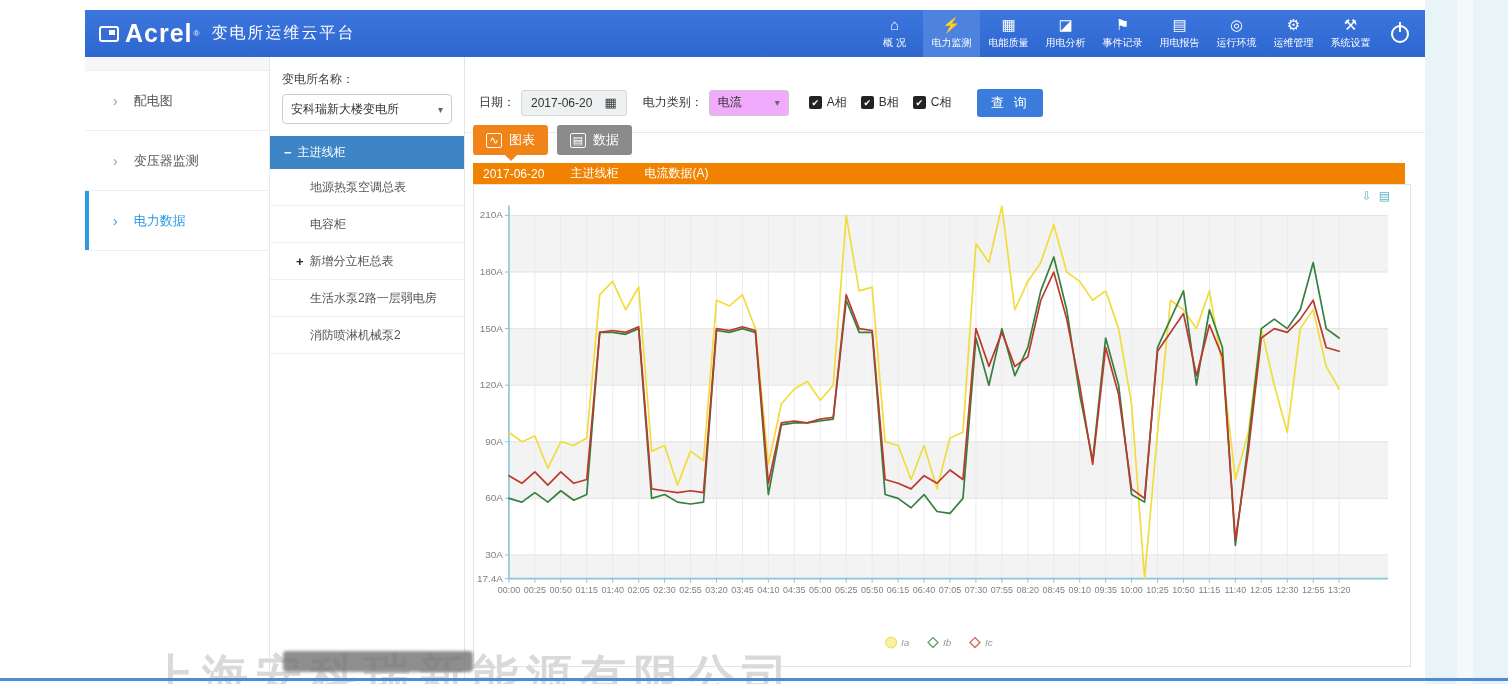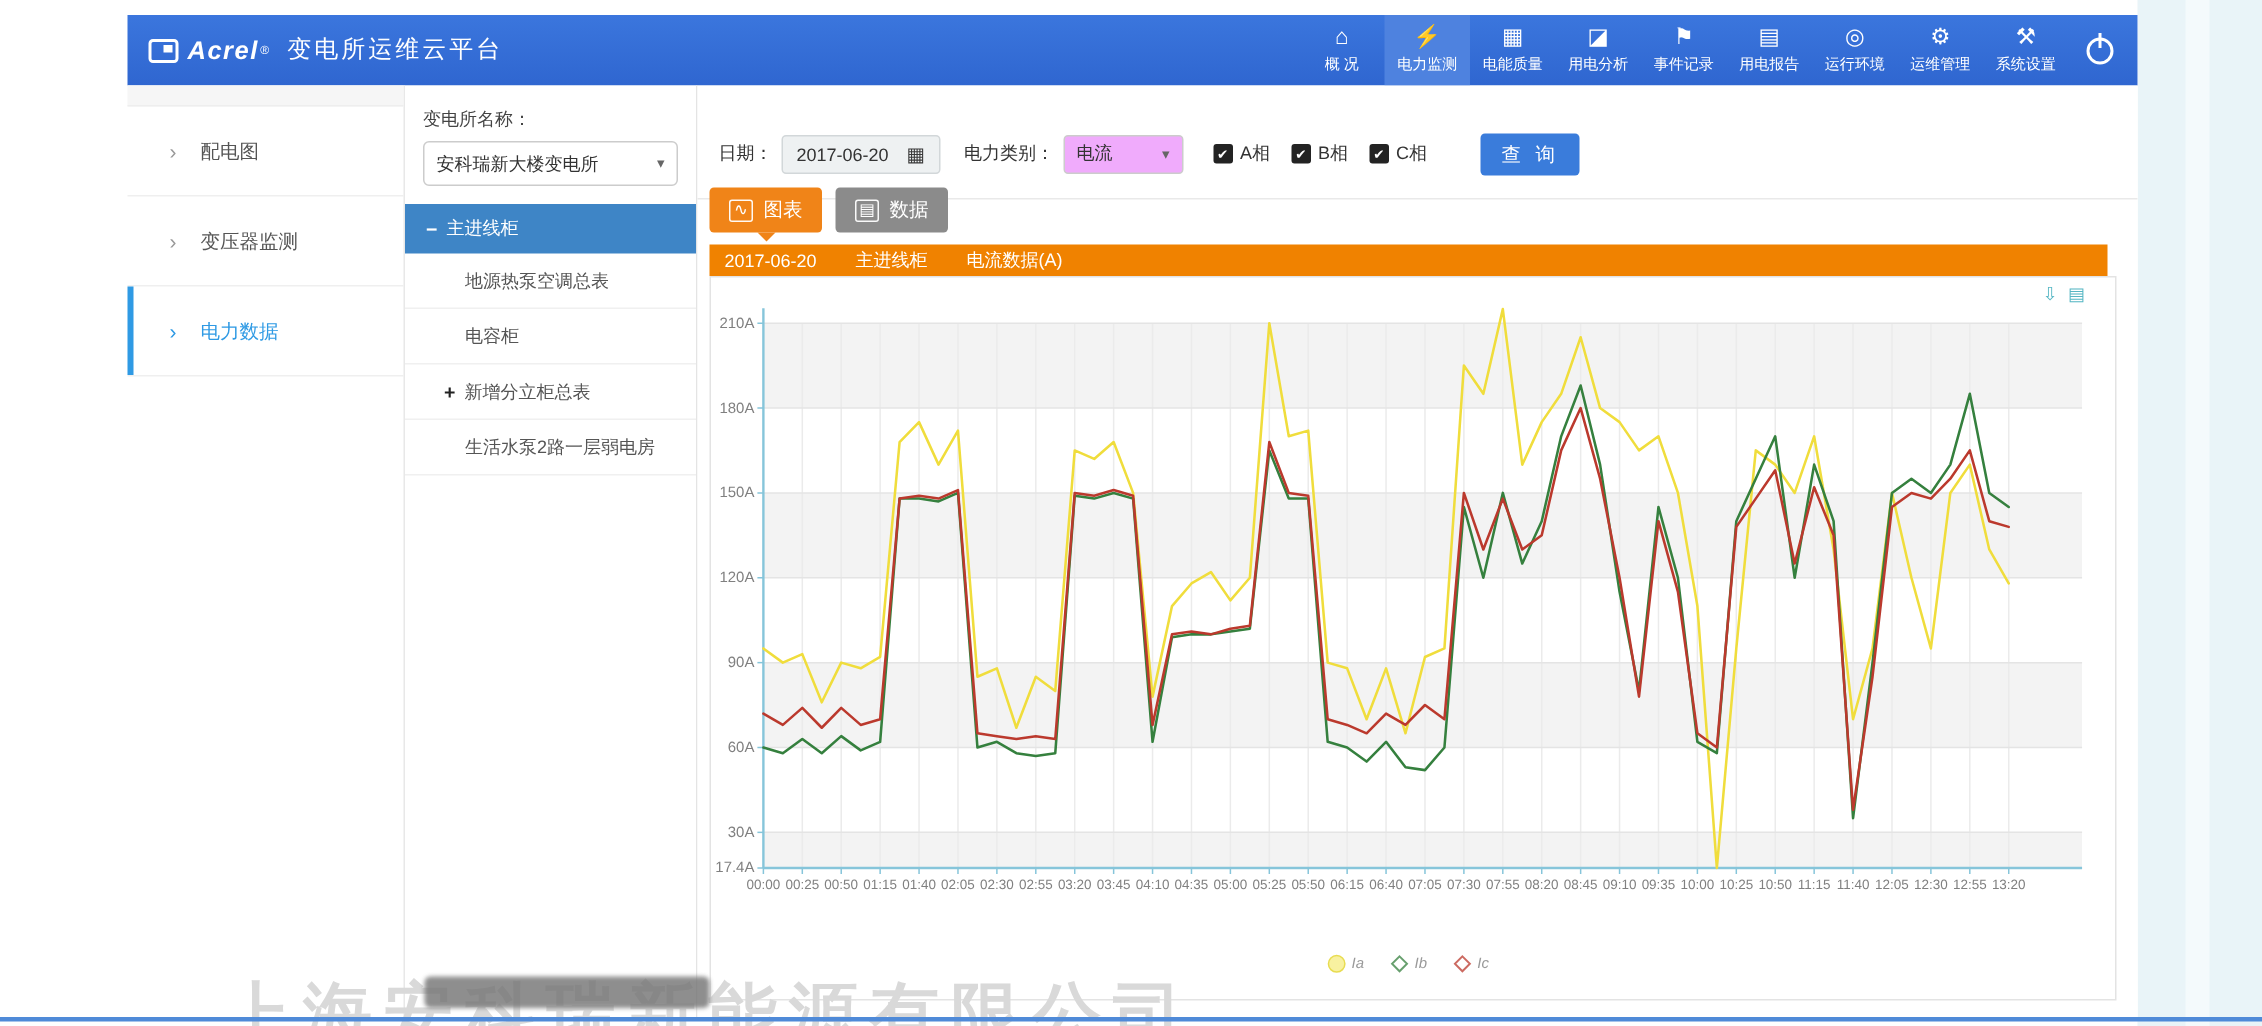--- a/index.html
+++ b/index.html
@@ -10,21 +10,21 @@
   .watermark{position:absolute;left:148px;top:646px;font-size:46px;letter-spacing:8px;color:#d9d9d9;font-weight:bold;z-index:24;white-space:nowrap}
   .blur-artifact{position:absolute;left:283px;top:651px;width:190px;height:21px;background:#767676;border-radius:4px;filter:blur(1.5px);opacity:.82;z-index:26}
   .bottom-line{position:absolute;left:0;top:678px;width:1508px;height:3px;background:#4f8ad8;z-index:30}
   .app{position:absolute;left:85px;top:10px;width:1340px;height:668px;background:#fff;z-index:10}
 
   
   header{position:absolute;top:0;left:0;width:100%;height:47px;background:linear-gradient(#3b76dd,#2f66d0);display:flex;align-items:center;color:#fff}
   .logo-area{display:flex;align-items:center;padding-left:14px;flex:0 0 auto}
   .logo-mark{width:20px;height:16px;border:2px solid #fff;border-radius:3px;position:relative;margin-right:6px}
   .logo-mark::after{content:"";position:absolute;right:2px;top:2px;width:6px;height:5px;background:#fff}
-  .logo-text{font-size:17px;font-weight:bold;font-style:italic;letter-spacing:1px}
+  .logo-text{font-size:25px;font-weight:bold;letter-spacing:1px}
   .reg{font-size:8px;vertical-align:top;margin:0 2px 0 1px}
   .app-title{font-size:16px;margin-left:10px;letter-spacing:2px}
   nav{margin-left:auto;display:flex;height:100%}
   .nav-item{width:57px;display:flex;flex-direction:column;align-items:center;justify-content:center;gap:4px;cursor:pointer}
   .nav-item.active{background:#4e82df}
   .nav-icon{font-size:15px;line-height:1}
   .nav-label{font-size:10px;white-space:nowrap}
   .power-btn{margin:0 16px 0 12px;width:18px;height:18px;border:2px solid #fff;border-radius:50%;position:relative;cursor:pointer;flex:0 0 auto}
   .power-btn::after{content:"";position:absolute;left:50%;top:-5px;width:2px;height:10px;background:#fff;transform:translateX(-50%)}
 
@@ -55,21 +55,21 @@
   
   main{position:absolute;left:380px;top:0;width:960px;height:100%;background:#fff}
   .toolbar{position:absolute;left:0;top:16px;width:100%;height:60px;border-bottom:1px solid #e9e9e9;display:flex;align-items:center;padding-left:14px;font-size:12px;color:#333}
   .lbl{margin-right:6px}
   .date-box{display:flex;align-items:center;gap:12px;background:#eef1f2;border:1px solid #d2d7d9;border-radius:3px;height:26px;padding:0 9px;cursor:pointer;margin-right:16px}
   .cal-icon{color:#3a3a3a;font-size:13px;line-height:1}
   .type-select{width:80px;height:26px;border:1px solid #ccc;border-radius:3px;display:flex;align-items:center;justify-content:space-between;padding:0 8px;background:#f0abfc;cursor:pointer;margin-right:20px}
   #phases{display:inline-flex;align-items:center}
   .phase{display:inline-flex;align-items:center;gap:5px;margin-right:14px;cursor:pointer}
   .phase .box{width:13px;height:13px;background:#232323;color:#fff;font-size:9px;display:flex;align-items:center;justify-content:center;border-radius:2px}
-  .query-btn{margin-left:22px;width:66px;height:28px;background:#3a7cdb;color:#fff;border:none;border-radius:3px;font-size:13px;letter-spacing:3px;cursor:pointer;font-family:inherit}
+  .query-btn{margin-left:12px;width:66px;height:28px;background:#3a7cdb;color:#fff;border:none;border-radius:3px;font-size:13px;letter-spacing:3px;cursor:pointer;font-family:inherit}
 
   .tabs{position:absolute;left:8px;top:68px;display:flex;gap:9px}
   .tab{height:30px;padding:0 13px;display:flex;align-items:center;gap:7px;font-size:13px;border-radius:3px;cursor:pointer;position:relative;color:#fff}
   .tab.active{background:#f08418}
   .tab.active::after{content:"";position:absolute;left:50%;bottom:-6px;transform:translateX(-50%);border:6px solid transparent;border-top:6px solid #f08418;border-bottom:none}
   .tab.inactive{background:#8b8b8b}
   .tab-icon{font-size:11px;border:1px solid rgba(255,255,255,.95);border-radius:2px;width:16px;height:15px;display:flex;align-items:center;justify-content:center;line-height:1}
 
   .banner{position:absolute;left:8px;top:106px;width:932px;height:21px;background:#f08200;color:#fff;font-size:12px;display:flex;align-items:center;gap:26px;padding-left:10px}
   .chart-panel{position:absolute;left:8px;top:127px;width:938px;height:483px;background:#fff;border:1px solid #e3e3e3}
@@ -170,20 +170,23 @@
           </li>
           <li class="tree-item">
             <span>电容柜</span>
           </li>
           <li class="tree-item has-plus">
             <span class="pfx">+</span>
             <span>新增分立柜总表</span>
           </li>
           <li class="tree-item">
             <span>生活水泵2路一层弱电房</span>
+          </li>
+          <li class="tree-item">
+            <span>消防喷淋机械泵2</span>
           </li>
         </ul>
     </aside>
 
     <main>
       <div class="toolbar">
         <span class="lbl">日期：</span>
         <span class="date-box">
           <span>2017-06-20</span>
           <span class="cal-icon">▦</span>

